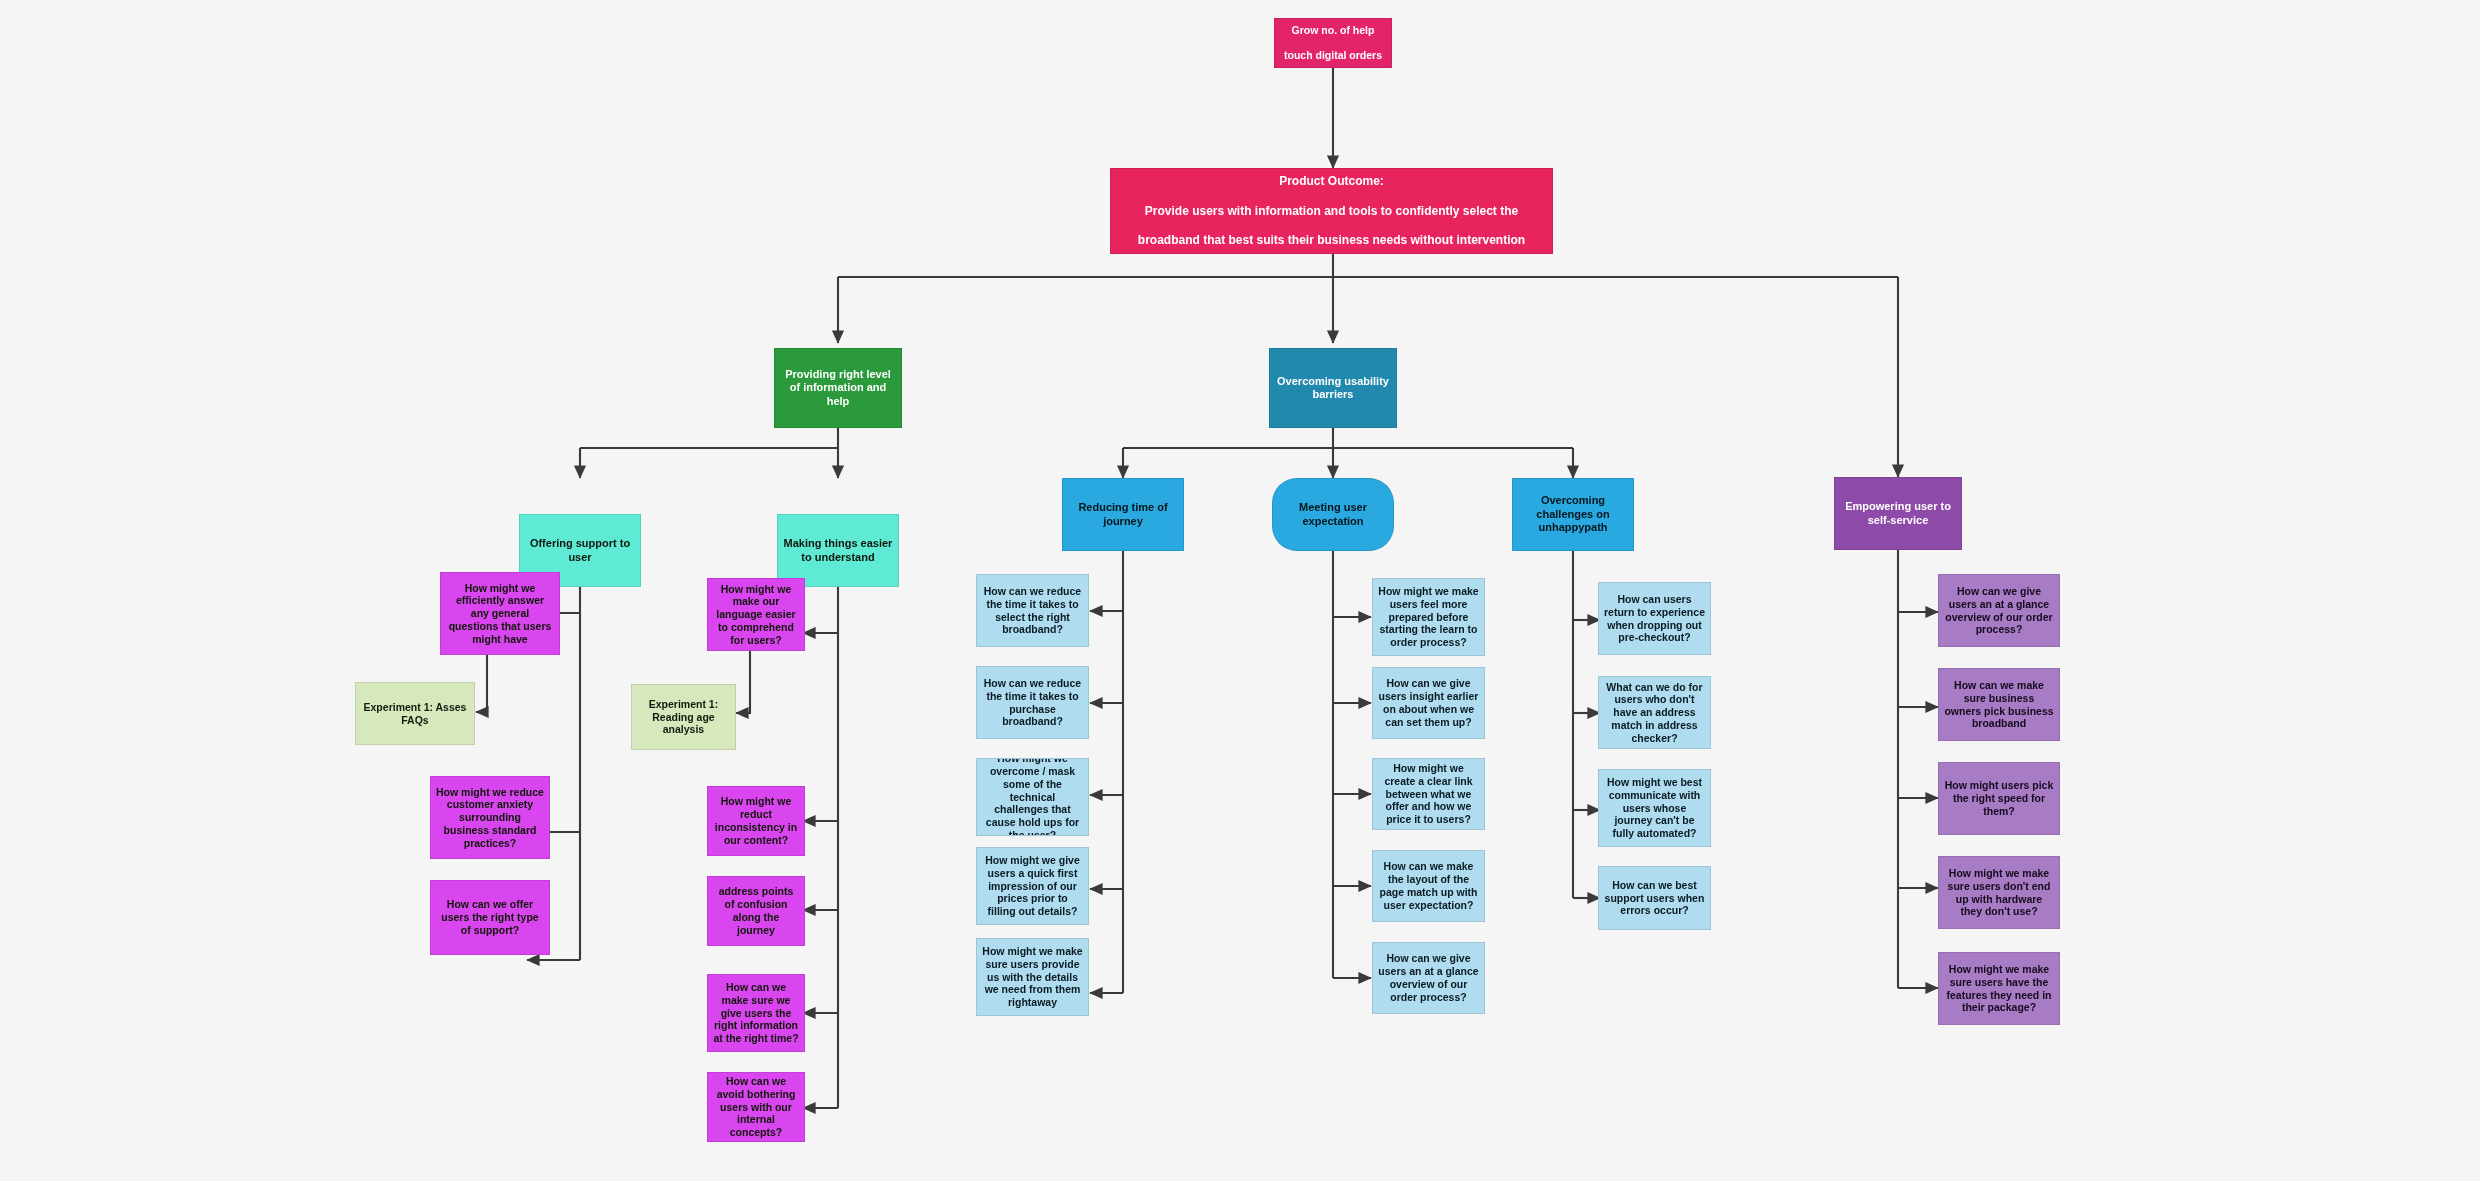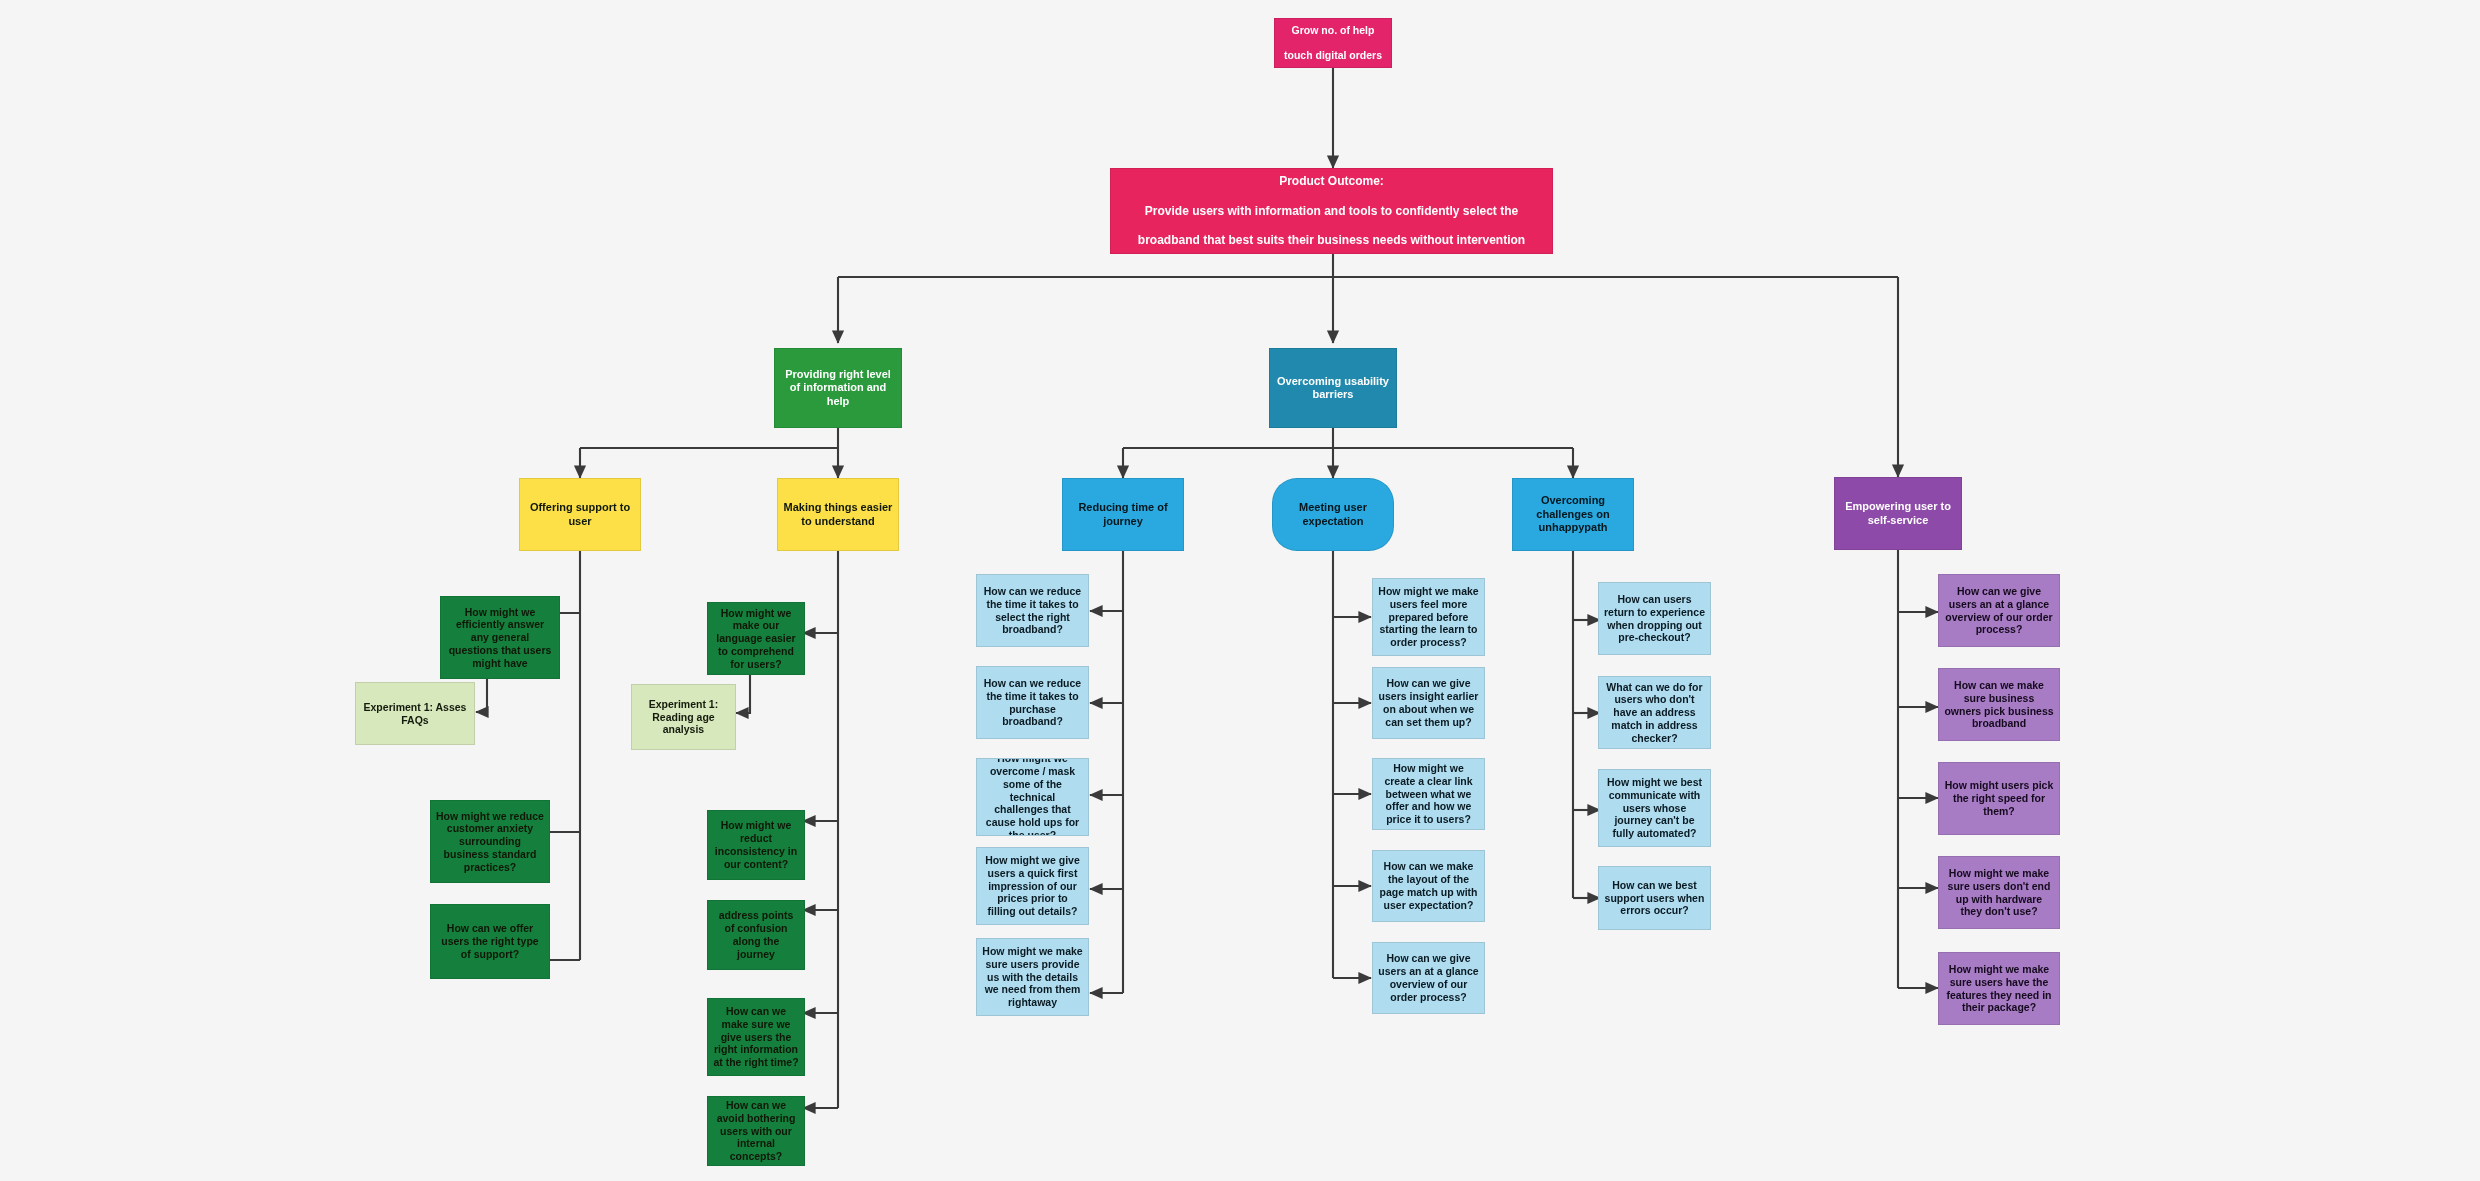--- a/index.html
+++ b/index.html
@@ -33,24 +33,24 @@
     overflow: hidden;
     border: 1px solid rgba(0,0,0,0.10);
   }
   .node span { display: block; width: 100%; }
 
   
   .t-business   { background: #e3246a; color: #ffffff; }
   .t-product    { background: #e8245f; color: #ffffff; }
   .t-greendark  { background: #2a9a3c; color: #ffffff; }
   .t-teal       { background: #2189ad; color: #ffffff; }
-  .t-greenmid   { background: #fde047; color: #10180e; }
+  .t-greenmid   { background: #5eead4; color: #10180e; margin-top: 36px; }
   .t-blue       { background: #29a9df; color: #07161d; }
   .t-purple     { background: #8e4aa8; color: #ffffff; }
-  .t-greenleaf  { background: #15803d; color: #101708; margin-top: 24px; }
+  .t-greenleaf  { background: #d946ef; color: #101708; }
   .t-blueleaf   { background: #afdcef; color: #0a1a22; }
   .t-purpleleaf { background: #a77cc4; color: #150a1d; }
   .t-exp        { background: #d8e8bd; color: #141a0c; }
 
   
   .fs-xs { font-size: 10.5px; }
   .fs-sm { font-size: 11px; }
   .fs-md { font-size: 12px; }
 </style>
 </head>

